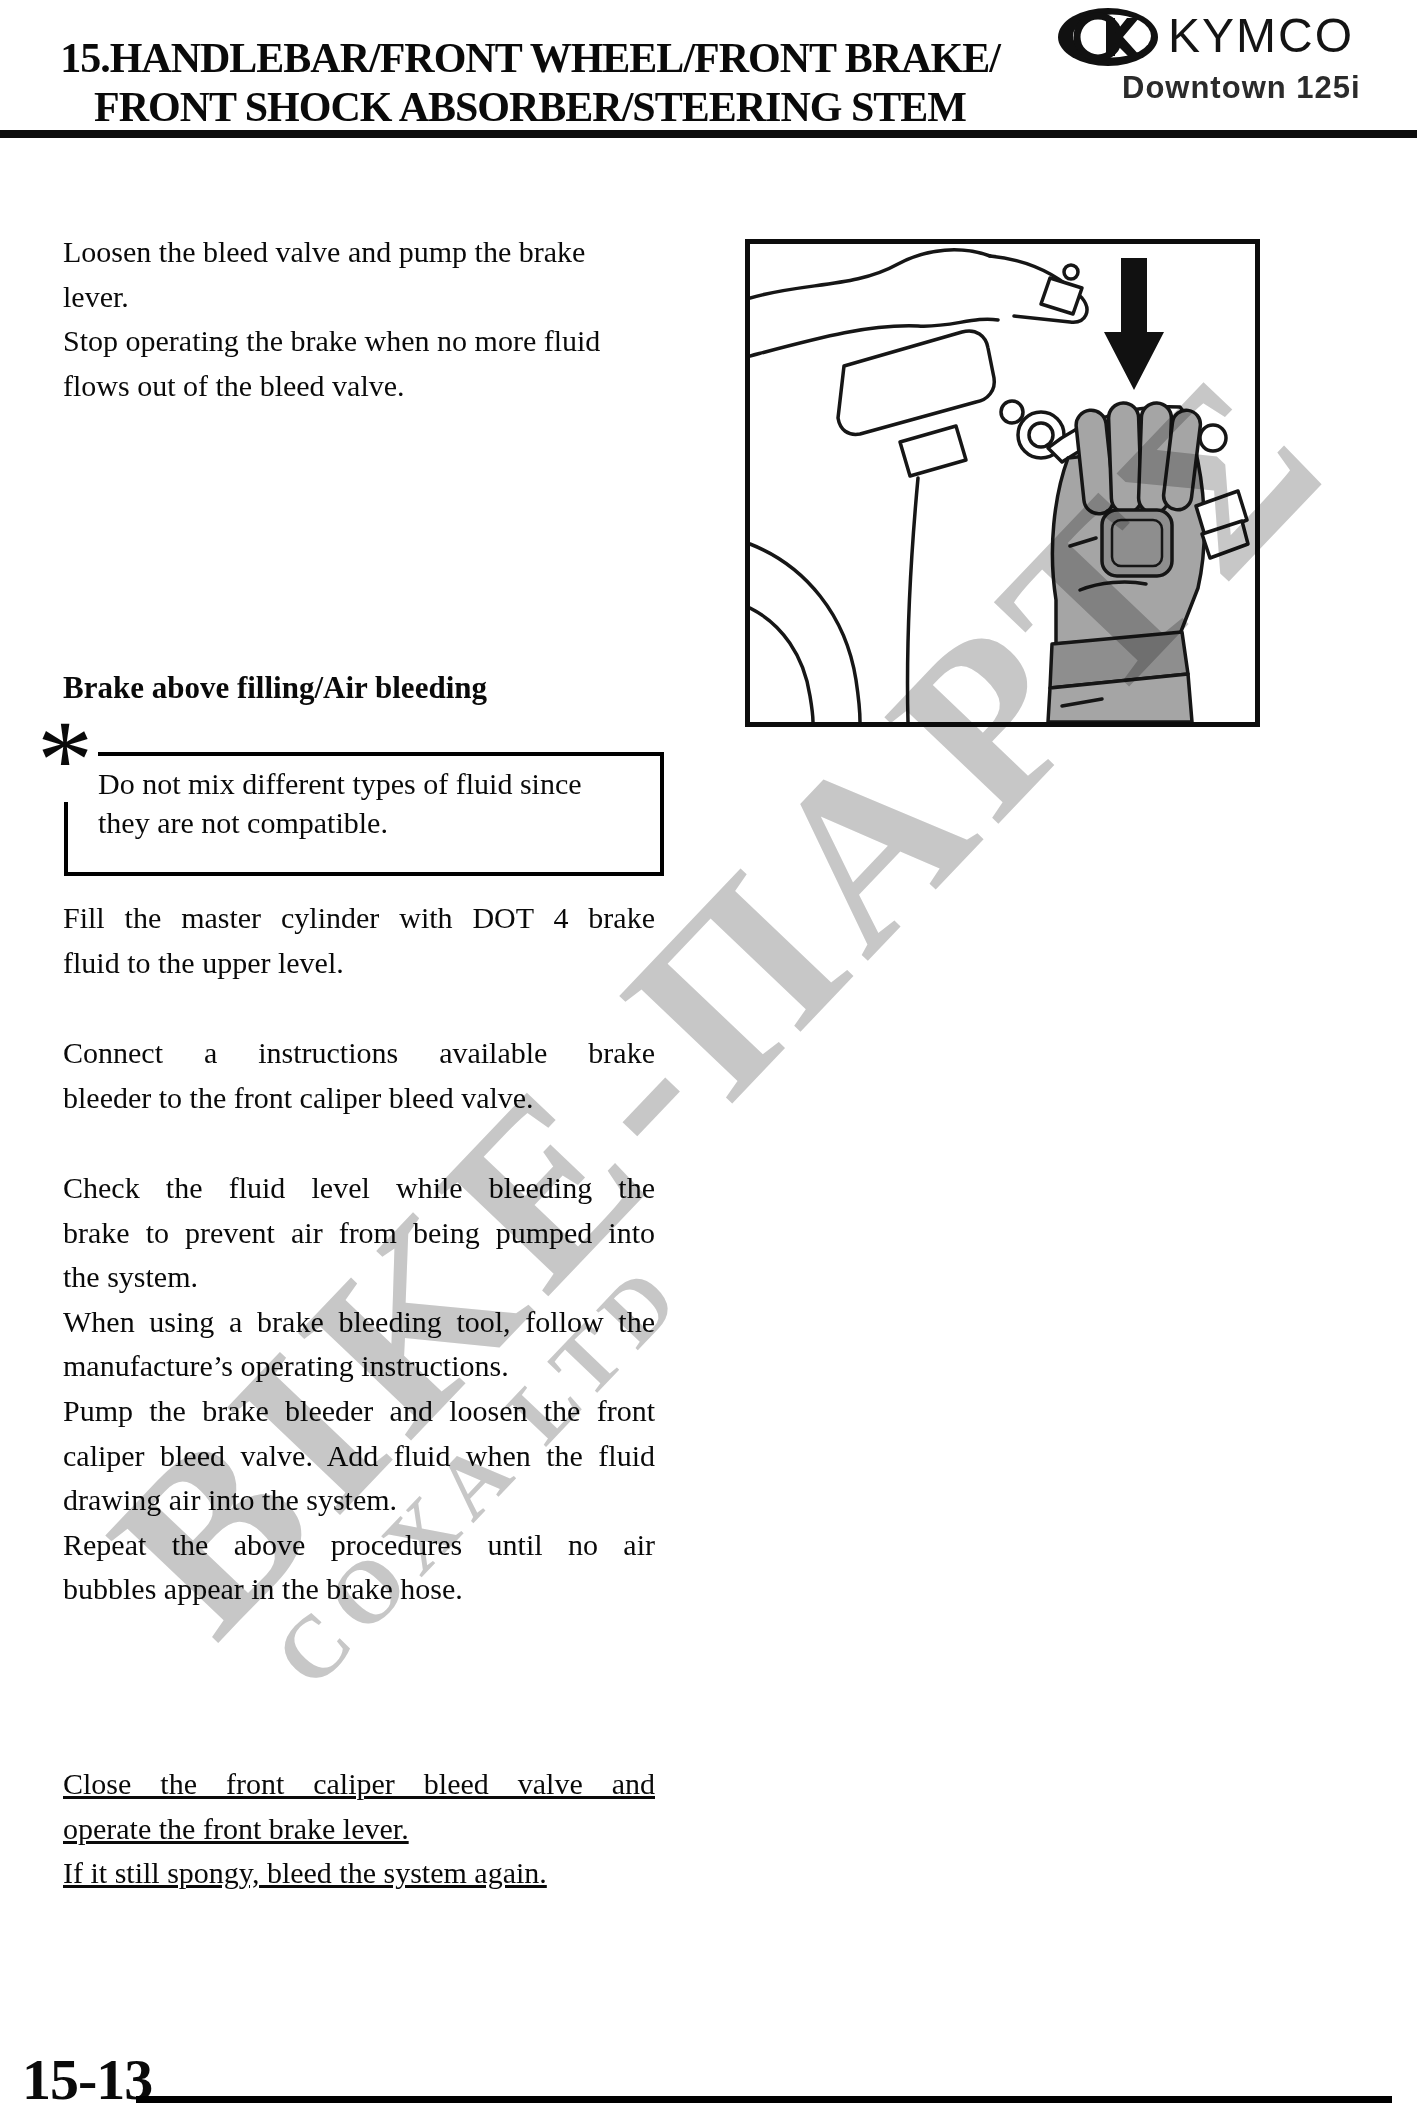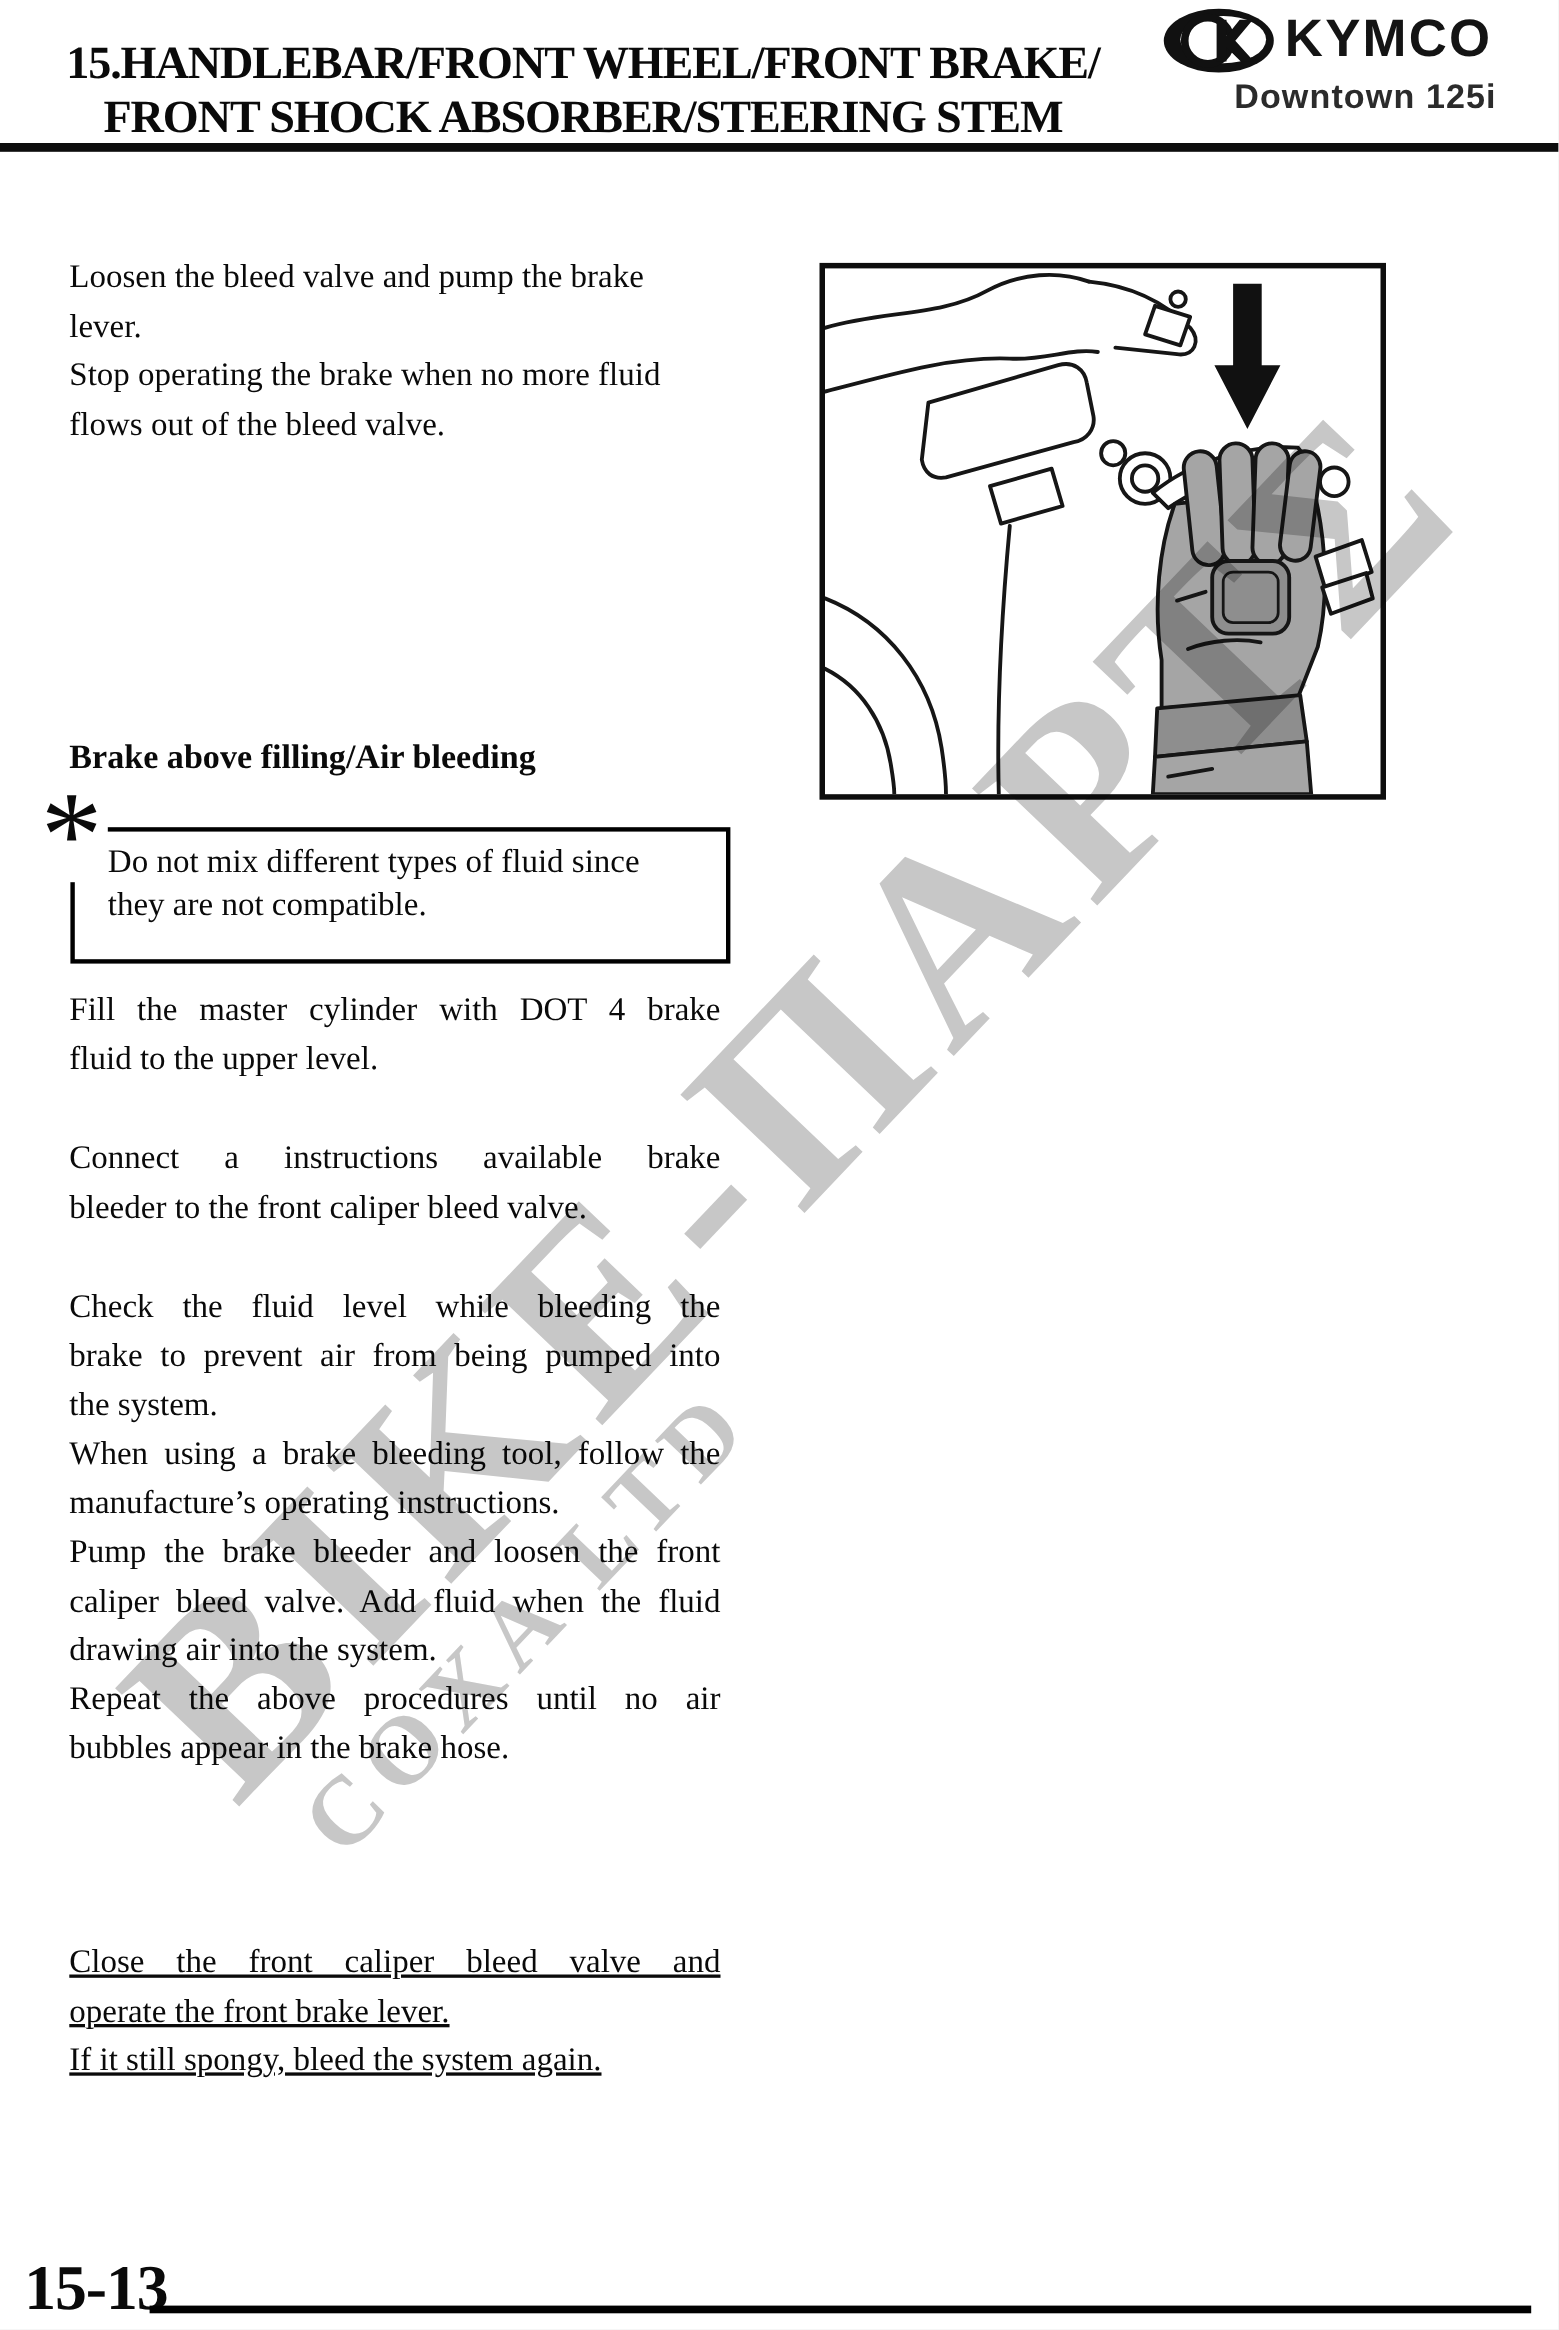--- a/index.html
+++ b/index.html
@@ -10,21 +10,21 @@
   }
   
   .title{
     position:absolute; left:15px; top:34px; width:1030px;
     text-align:center; font-weight:bold; font-size:42px; line-height:49px;
     letter-spacing:-1px;
   }
   .brand-logo{position:absolute; left:1056px; top:6px; width:104px; height:62px;}
   .brand-word{
     position:absolute; left:1168px; top:8px;
-    font-family:"Liberation Sans", sans-serif; font-weight:bold;
+    font-family:"Liberation Sans", sans-serif; font-weight:normal;
     font-size:48px; letter-spacing:2px; color:#141414;
   }
   .model-word{
     position:absolute; left:1122px; top:70px;
     font-family:"Liberation Sans", sans-serif; font-weight:bold;
     font-size:31px; letter-spacing:1px; color:#2b2b2b;
   }
   .header-rule{position:absolute; left:0; top:130px; width:1417px; height:8px; background:#0d0d0d;}
   
   .para{position:absolute; left:63px; width:592px;}

